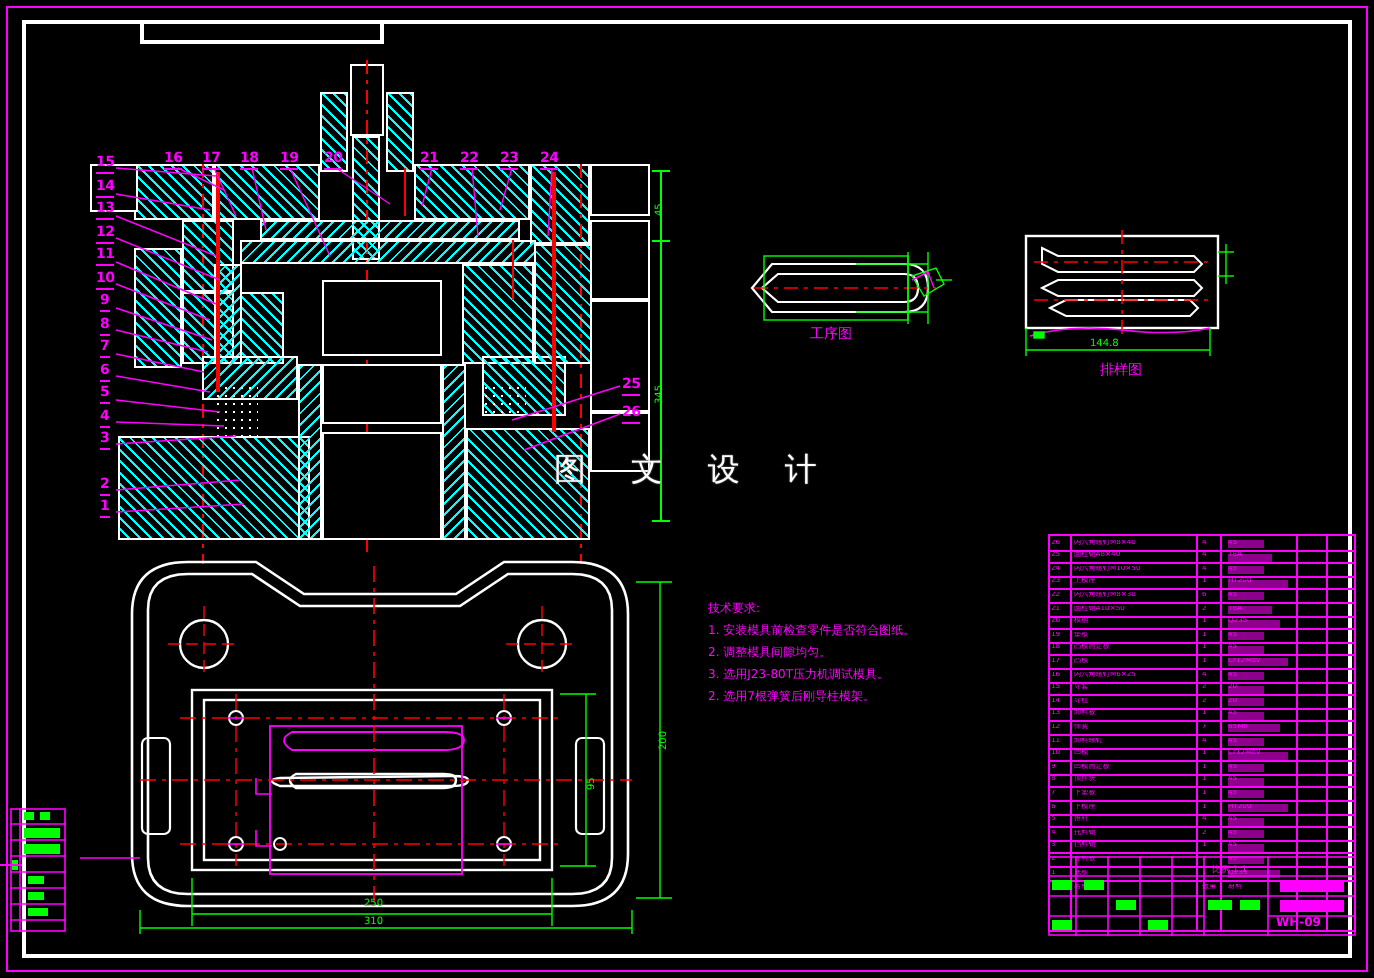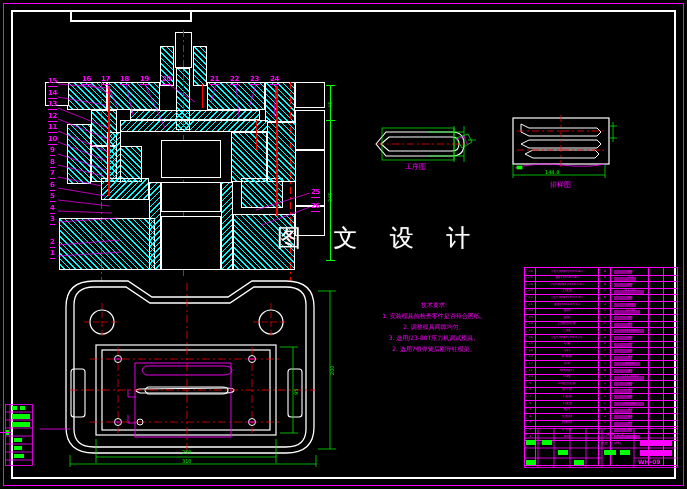--- a/index.html
+++ b/index.html
@@ -1,18 +1,18 @@
 <!DOCTYPE html>
 <html><head>
 <meta charset="utf-8">
 <style>
   html,body{margin:0;padding:0;background:#000;}
   body{width:687px;height:489px;overflow:hidden;
        font-family:"DejaVu Sans","Liberation Sans",sans-serif;}
-  #stage{position:relative;width:687px;height:489px;background:#000;text-align:center;}
+  #stage{position:relative;width:687px;height:489px;background:#000;}
   .abs{position:absolute;}
   .gln{background:#00ff00;}
   .rln{background:#ff0000;}
   .mln{background:#ff00ff;}
 
   .txt{position:absolute;white-space:nowrap;line-height:1;}
   .mtxt{color:#ff00ff;}
 
   
   #outerBorder{left:3px;top:3px;width:681px;height:483px;
@@ -49,22 +49,22 @@
   
   .dim{position:absolute;color:#00ff00;font-size:5px;line-height:1;}
   .dimv{transform-origin:0 0;transform:rotate(-90deg);}
 
   
   #notes{left:354px;top:299px;width:160px;color:#ff00ff;
          font-size:6px;line-height:11px;}
   #notes .nt{white-space:nowrap;}
 
   
-  #watermark{left:277px;top:228px;font-size:24px;letter-spacing:9px;
-     color:#ffffff;text-shadow:0 0 1px #888;font-family:Liberation Mono, monospace;}
+  #watermark{left:277px;top:228px;font-size:16px;letter-spacing:9px;
+     color:#ffffff;text-shadow:0 0 1px #888;font-family:Liberation Sans, sans-serif;}
 
   
   .vcap{position:absolute;color:#ff00ff;font-size:7px;letter-spacing:0px;}
 
   
   #bom{position:absolute;left:524px;top:267px;width:154px;height:199px;}
   #bomGrid{position:absolute;inset:0;border:1px solid #ff00ff;box-sizing:border-box;}
   .bomrow{position:absolute;left:0;right:0;height:1px;background:#ff00ff;}
   .bomcol{position:absolute;top:0;bottom:0;width:1px;background:#ff00ff;}
   .bcell{position:absolute;color:#ff00ff;font-size:3.6px;line-height:1;

